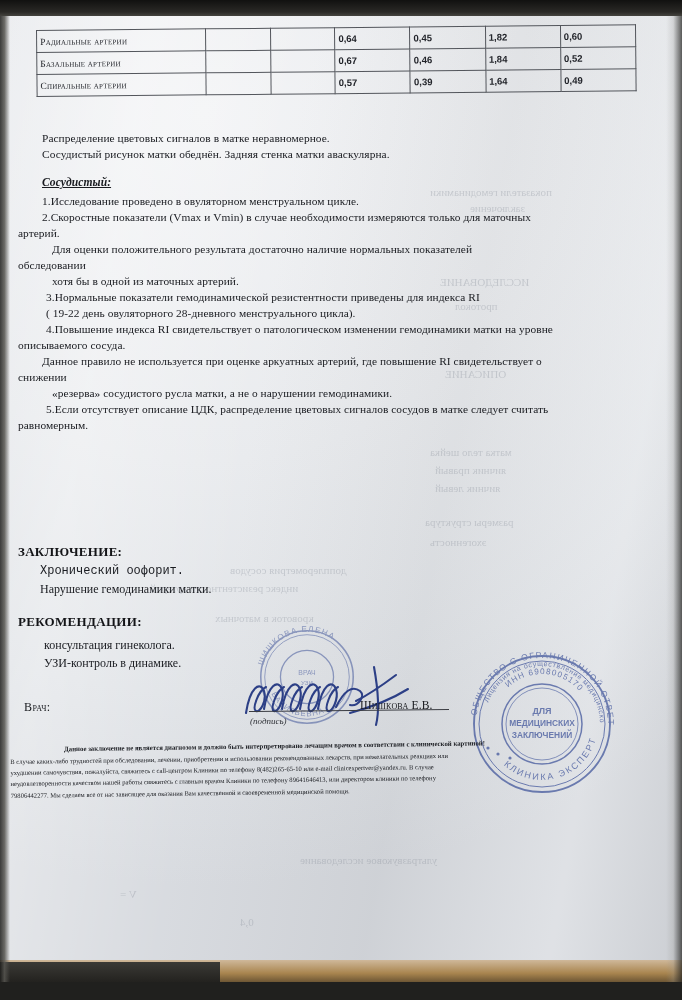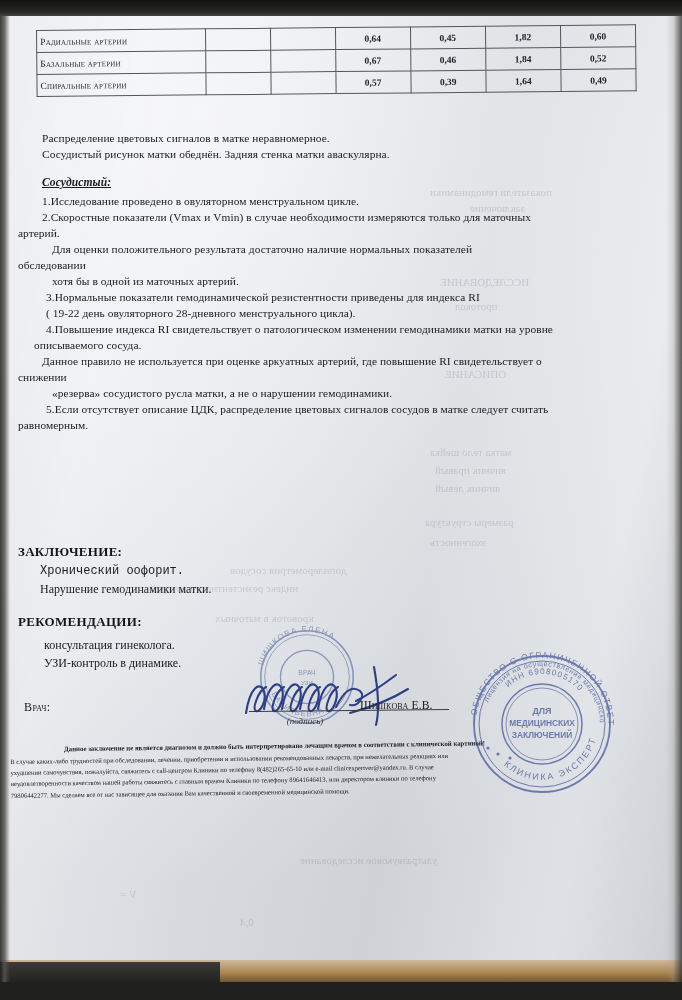--- a/index.html
+++ b/index.html
@@ -76,22 +76,22 @@
     font-variant:small-caps;
     font-size:10px;
     letter-spacing:.2px;
     padding-left:16px;
     white-space:nowrap;
     color:#1e2026;
   }
   td.blank1{width:62px;}
   td.blank2{width:62px;}
   td.num{
-    width:72px;text-align:center;font-weight:bold;font-size:10.5px;
-    font-family:Liberation Serif, serif;
+    width:72px;font-weight:bold;font-size:10.5px;
+    font-family:Liberation Sans, sans-serif;
   }
 
   
   .para{
     position:absolute;
     font-size:11.4px;
     color:#191b20;
     line-height:1.42;
     letter-spacing:.05px;
   }
@@ -118,21 +118,21 @@
   #doctor-label{
     position:absolute;left:24px;top:684px;
     font-size:12px;font-variant:small-caps;color:#16181c;letter-spacing:.4px;
   }
   #sign-rule{
     position:absolute;left:249px;top:695px;width:200px;height:0;
     border-top:1px solid #3a3c42;
     transform:rotate(-0.6deg);transform-origin:left center;
   }
   #sign-caption{
-    position:absolute;left:250px;top:700px;width:110px;text-align:center;
+    position:absolute;left:250px;top:700px;width:110px;
     font-size:9px;font-style:italic;color:#2e3036;
   }
   #doctor-name{
     position:absolute;left:360px;top:683px;
     font-size:11.5px;font-variant:small-caps;color:#15171b;letter-spacing:.2px;
   }
   
   #signature{
     position:absolute;left:240px;top:645px;width:210px;height:70px;
     pointer-events:none;
@@ -244,21 +244,21 @@
     <div class="para" style="left:18px;top:209px;width:600px;">артерий.</div>
 
     <div class="para justify" style="left:52px;top:225px;width:608px;">Для  оценки                        положительного  результата  достаточно  наличие  нормальных  показателей</div>
     <div class="para" style="left:18px;top:241px;width:600px;">обследовании</div>
     <div class="para" style="left:52px;top:257px;width:600px;">хотя бы в одной из маточных артерий.</div>
 
     <div class="para" style="left:46px;top:273px;width:610px;">3.Нормальные показатели гемодинамической резистентности приведены для индекса RI</div>
     <div class="para" style="left:46px;top:289px;width:610px;">( 19-22 день овуляторного 28-дневного   менструального цикла).</div>
 
     <div class="para" style="left:46px;top:305px;width:620px;">4.Повышение индекса RI свидетельствует о патологическом изменении гемодинамики матки на уровне</div>
-    <div class="para" style="left:18px;top:321px;width:600px;margin-left:16px;">описываемого сосуда.</div>
+    <div class="para" style="left:18px;top:321px;width:600px;">описываемого сосуда.</div>
 
     <div class="para justify" style="left:42px;top:337px;width:622px;">Данное  правило  не  используется  при  оценке  аркуатных  артерий,  где  повышение  RI  свидетельствует  о</div>
     <div class="para" style="left:18px;top:353px;width:600px;">снижении</div>
     <div class="para" style="left:52px;top:369px;width:600px;">«резерва» сосудистого русла матки, а не о нарушении гемодинамики.</div>
 
     <div class="para justify" style="left:46px;top:385px;width:616px;">5.Если  отсутствует  описание  ЦДК,  распределение  цветовых  сигналов  сосудов  в  матке  следует  считать</div>
     <div class="para" style="left:18px;top:401px;width:600px;">равномерным.</div>
 
     <div class="section-title" style="left:18px;top:528px;">ЗАКЛЮЧЕНИЕ:</div>
     <div class="section-line" style="left:40px;top:548px;font-family:Liberation Mono, monospace;">Хронический оофорит.</div>

